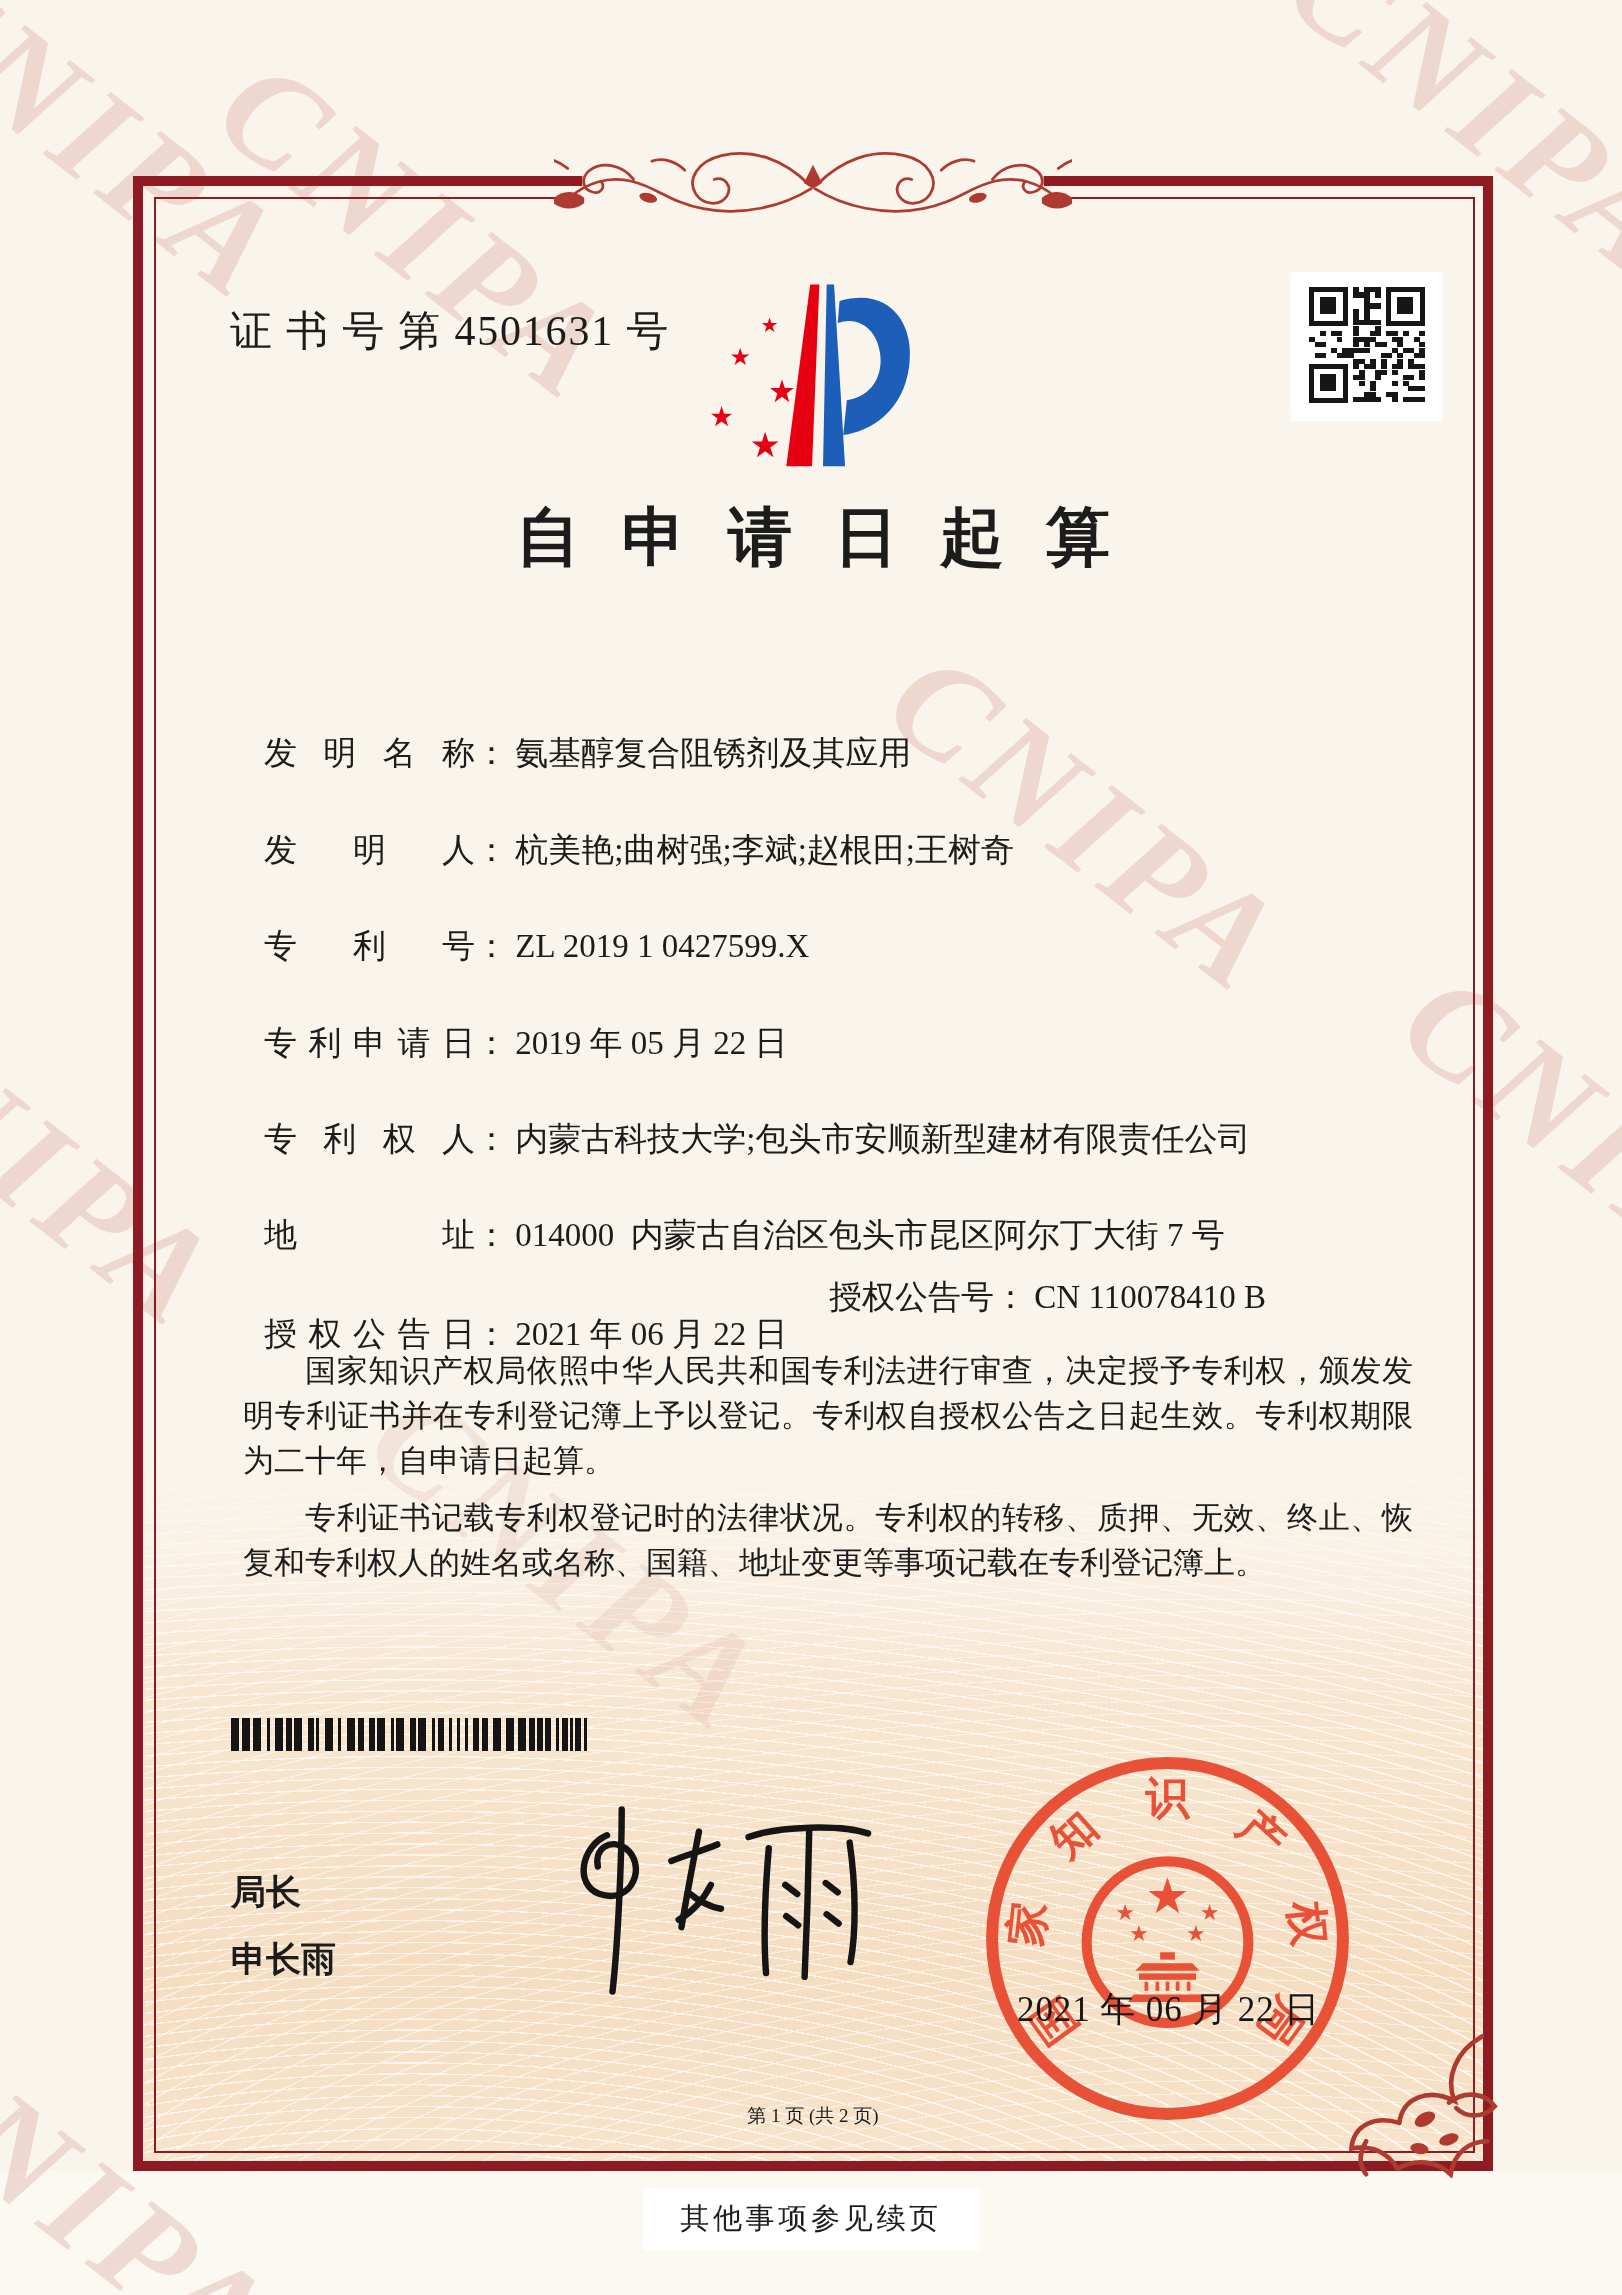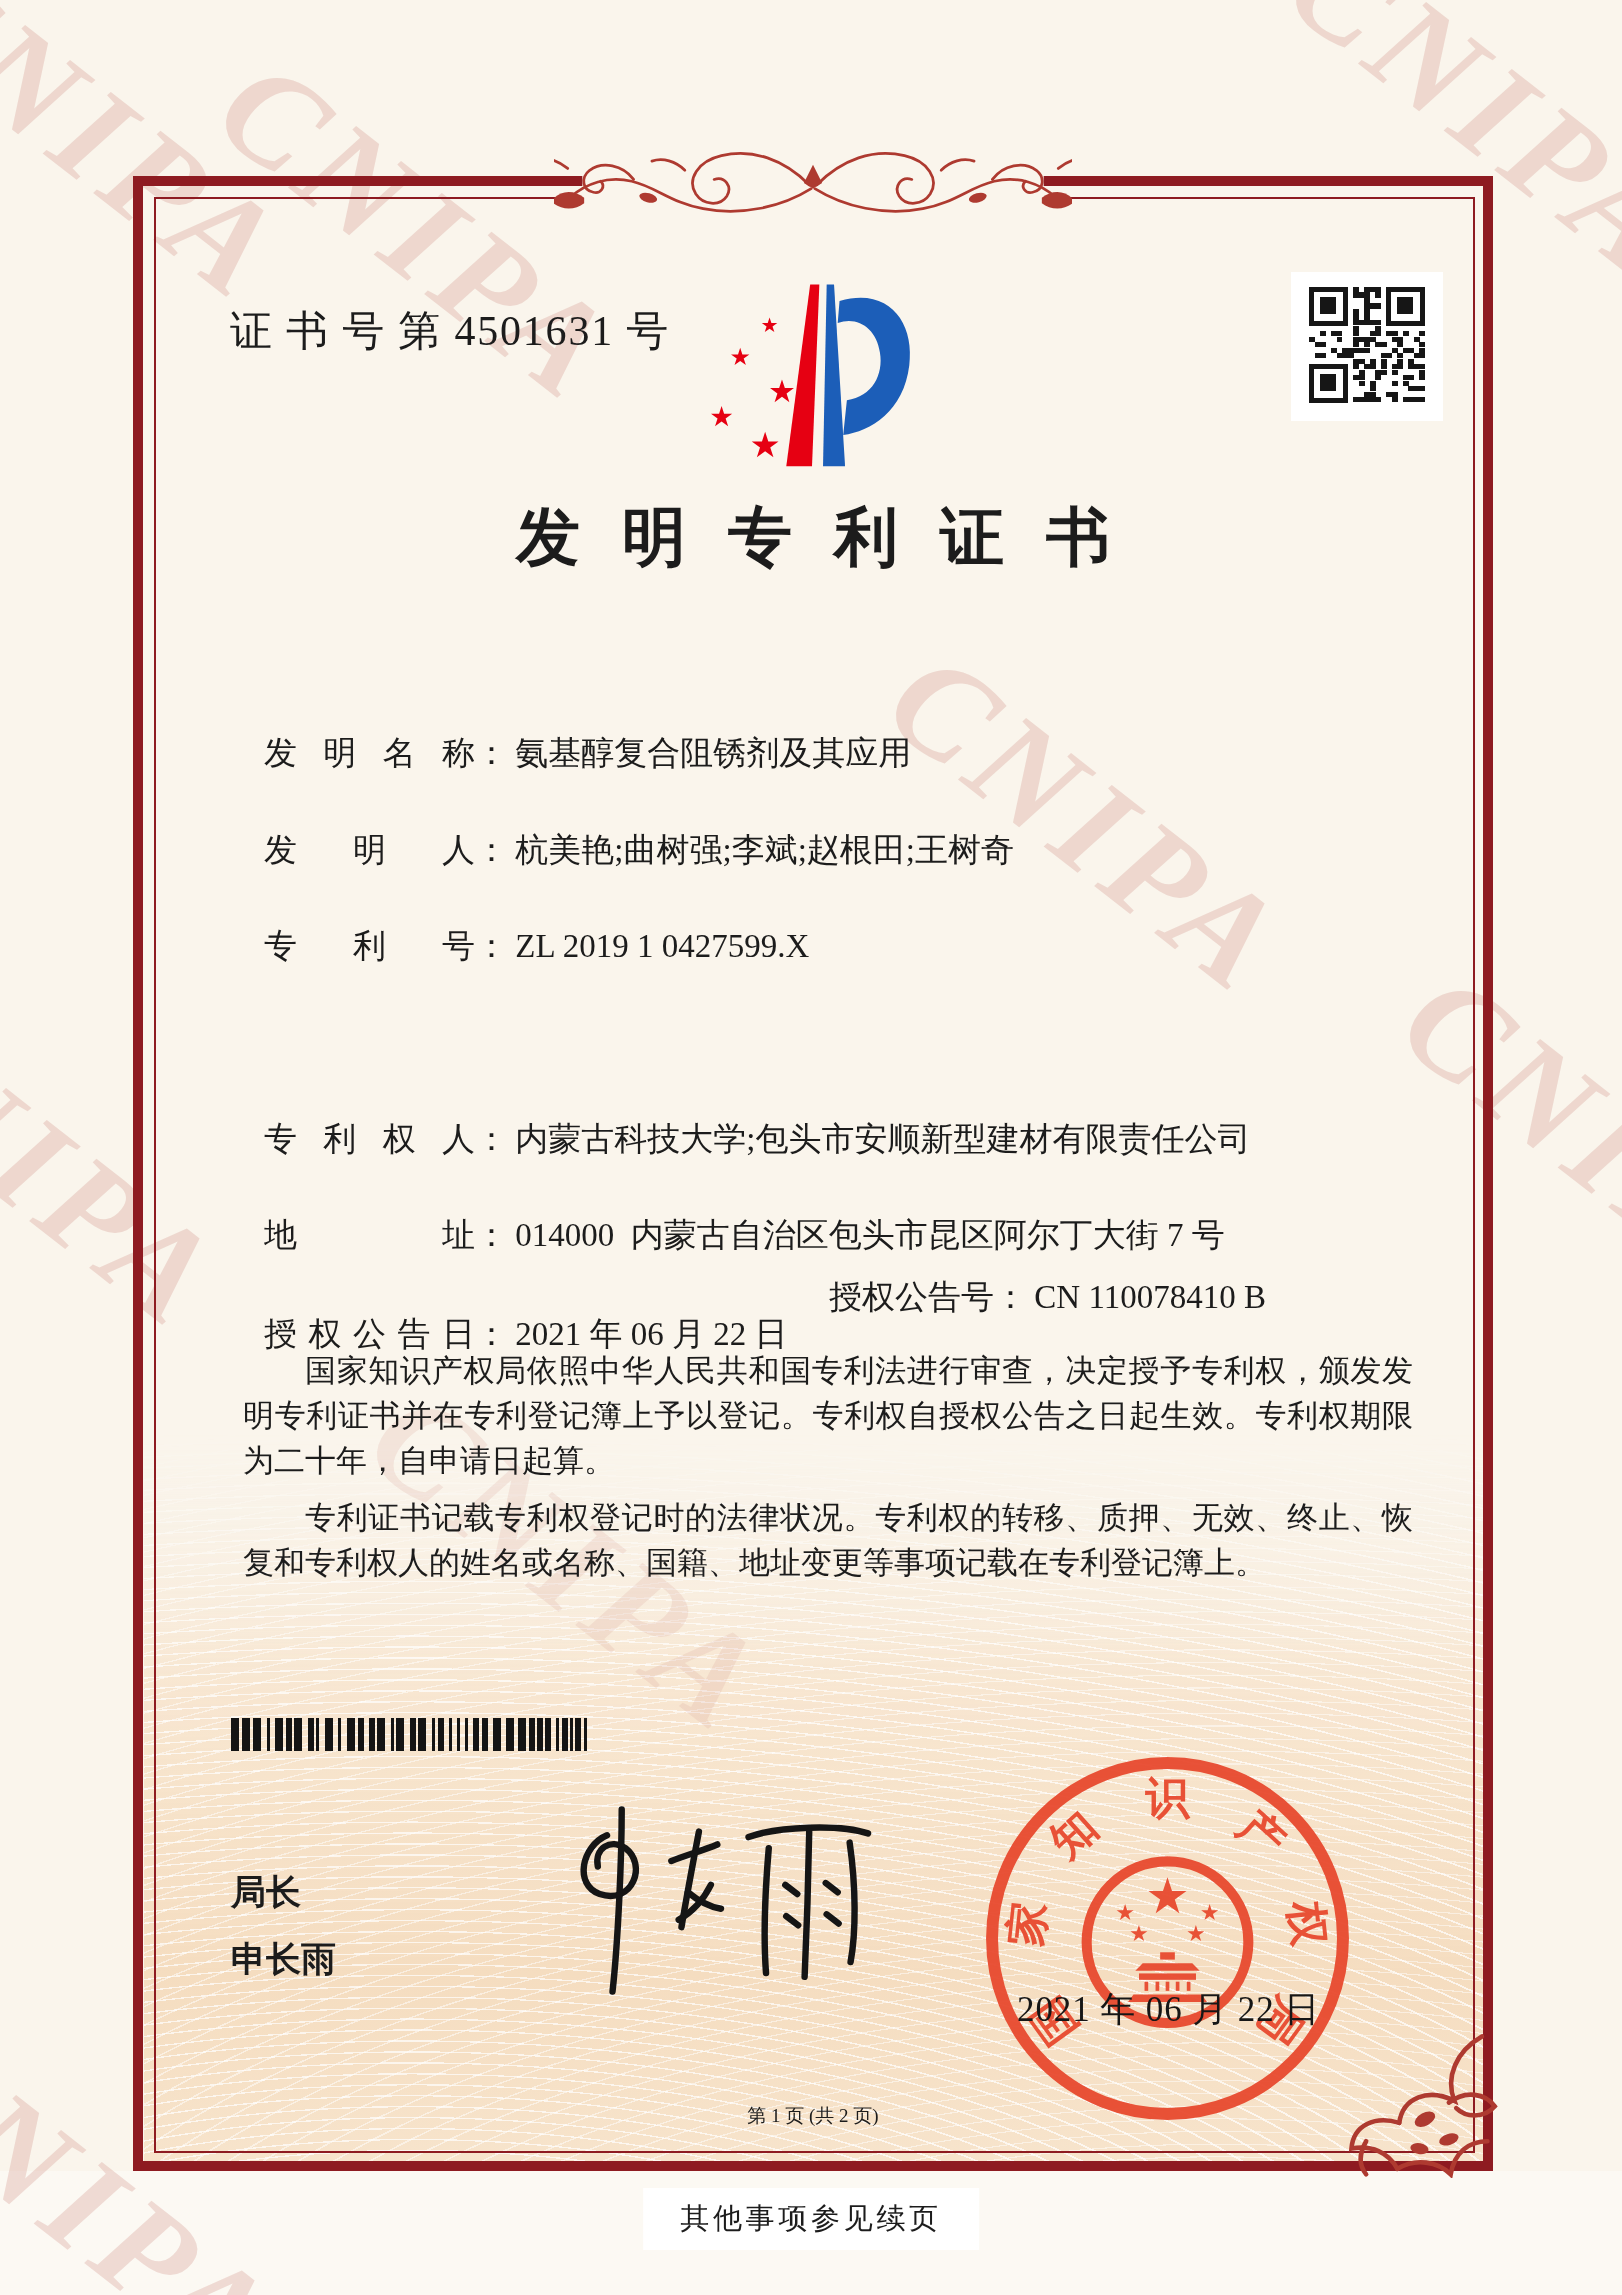--- a/index.html
+++ b/index.html
@@ -238,30 +238,33 @@
         <i style="left: 61px; top: 110px;"></i>
         <i style="left: 66px; top: 110px;"></i>
         <i style="left: 83px; top: 110px;"></i>
         <i style="left: 94px; top: 110px;"></i>
         <i style="left: 99px; top: 110px;"></i>
         <i style="left: 105px; top: 110px;"></i>
         <i style="left: 110px; top: 110px;"></i>
       </div>
   </div>
 
-  <div class="title">发明专利证书</div>
+  <div class="title">自申请日起算</div>
 
   <div class="field-row" style="top:694px">
     <span class="f-label">发明名称</span><span class="f-colon">：</span><span class="f-value">氨基醇复合阻锈剂及其应用</span>
   </div>
   <div class="field-row" style="top:791px">
     <span class="f-label">发明人</span><span class="f-colon">：</span><span class="f-value">杭美艳;曲树强;李斌;赵根田;王树奇</span>
   </div>
   <div class="field-row" style="top:887px">
     <span class="f-label">专利号</span><span class="f-colon">：</span><span class="f-value">ZL 2019 1 0427599.X</span>
+  </div>
+  <div class="field-row" style="top:984px">
+    <span class="f-label">专利申请日</span><span class="f-colon">：</span><span class="f-value">2019 年 05 月 22 日</span>
   </div>
   <div class="field-row" style="top:1080px">
     <span class="f-label">专利权人</span><span class="f-colon">：</span><span class="f-value">内蒙古科技大学;包头市安顺新型建材有限责任公司</span>
   </div>
   <div class="field-row" style="top:1176px">
     <span class="f-label">地址</span><span class="f-colon">：</span><span class="f-value">014000  内蒙古自治区包头市昆区阿尔丁大街 7 号</span>
   </div>
   <div class="field-row" style="top:1275px">
     <span class="f-label">授权公告日</span><span class="f-colon">：</span><span class="f-value">2021 年 06 月 22 日</span>
     <span class="grant-col2"><span>授权公告号</span><span>：</span><span class="f-value">CN 110078410 B</span></span>

